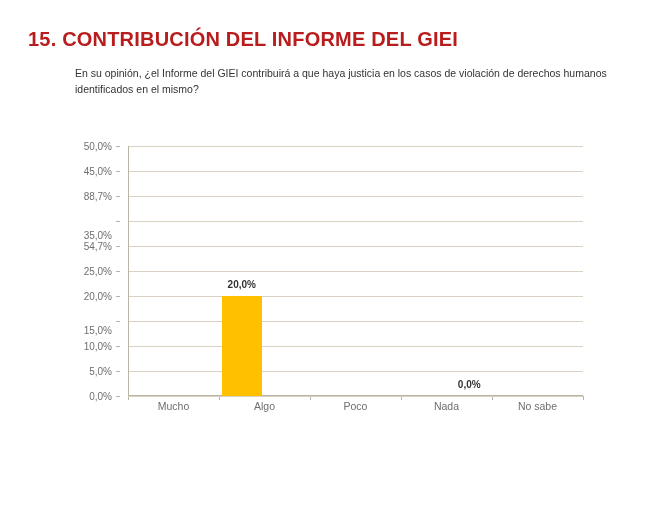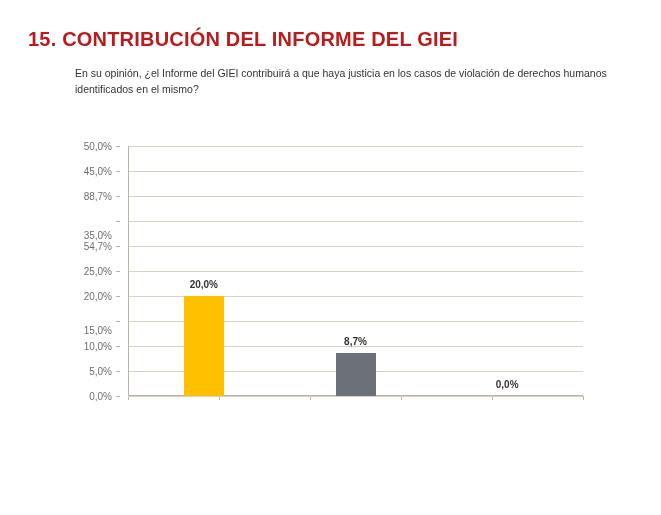--- a/index.html
+++ b/index.html
@@ -202,20 +202,27 @@
         <div class="tick" style="top: 0px;"></div>
       </div>
     <div class="xtickmarks" id="xtickmarks">
         <div class="xtick" style="left: 0px;"></div>
         <div class="xtick" style="left: 91px;"></div>
         <div class="xtick" style="left: 182px;"></div>
         <div class="xtick" style="left: 273px;"></div>
         <div class="xtick" style="left: 364px;"></div>
         <div class="xtick" style="left: 455px;"></div>
       </div>
+    <div class="xlabels" id="xlabels">
+        <div class="xlabel">Mucho</div>
+        <div class="xlabel">Algo</div>
+        <div class="xlabel">Poco</div>
+        <div class="xlabel">Nada</div>
+        <div class="xlabel">No sabe</div>
+      </div>
     <div class="plot">
       <div class="gridlines" id="gridlines">
           <div class="gridline" style="top: 250px;"></div>
           <div class="gridline" style="top: 225px;"></div>
           <div class="gridline" style="top: 200px;"></div>
           <div class="gridline" style="top: 175px;"></div>
           <div class="gridline" style="top: 150px;"></div>
           <div class="gridline" style="top: 125px;"></div>
           <div class="gridline" style="top: 100px;"></div>
           <div class="gridline" style="top: 75px;"></div>
@@ -225,25 +232,20 @@
         </div>
       <div class="axis-y"></div>
       <div class="axis-x"></div>
       <div class="bars" id="bars">
           <div class="barcol">
             <div class="bar" style="height: 100px; background: rgb(255, 192, 0);">
               <div class="barvalue">20,0%</div>
             </div>
           </div>
           <div class="barcol">
-            <div class="bar" style="height: 43.5px; background: rgb(108, 112, 121);">
-              <div class="barvalue">8,7%</div>
-            </div>
-          </div>
-          <div class="barcol">
             <div class="bar" style="height: 0px; background: rgb(192, 0, 0);">
               <div class="barvalue">0,0%</div>
             </div>
           </div>
         </div>
     </div>
   </div>
 
 </div>
 

